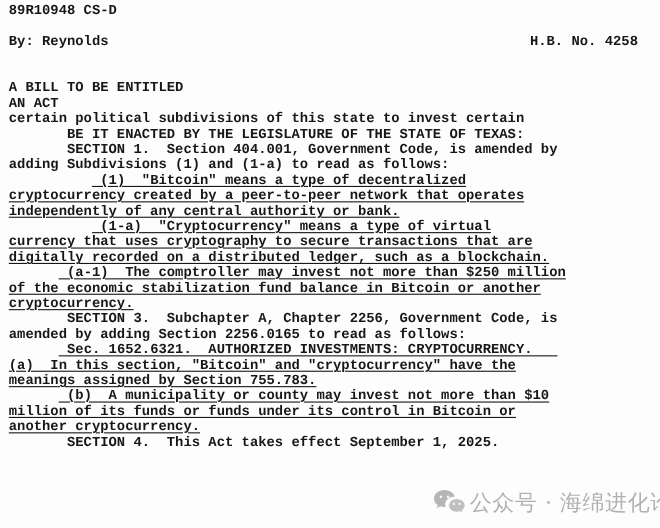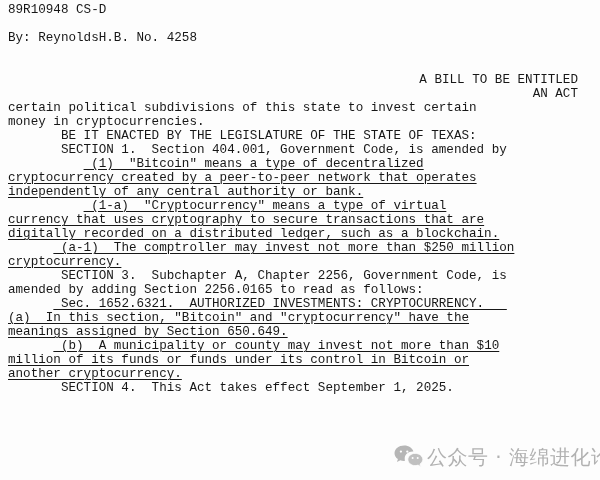--- a/index.html
+++ b/index.html
@@ -19,25 +19,26 @@
   }
   #doc {
     position: absolute;
     top: 3px; left: 8px;
     width: 574px;
   }
   .line {
     height: 14px;
     line-height: 14px;
     white-space: pre;
+    font-weight: bold;
   }
-  .line.center { text-align: right; width: 570px; }
+  .line.center { text-align: left; width: 570px; }
   .line.split {
     display: flex;
-    justify-content: flex-start;
+    justify-content: space-between;
     width: 572px;
   }
   .u {
     text-decoration: underline;
     text-underline-offset: 2px;
     text-decoration-thickness: 1px;
   }
   .watermark {
     position: absolute;
     left: 393px; top: 441px;
@@ -62,36 +63,37 @@
 
   <div id="doc">
       <div class="line"><span>89R10948 CS-D</span></div>
       <div class="line"><span></span></div>
       <div class="line split"><span>By: Reynolds</span><span>H.B. No. 4258</span></div>
       <div class="line"><span></span></div>
       <div class="line"><span></span></div>
       <div class="line center"><span>A BILL TO BE ENTITLED</span></div>
       <div class="line center"><span>AN ACT</span></div>
       <div class="line"><span>certain political subdivisions of this state to invest certain</span></div>
-      <div class="line"><span>money in cryptocurrencies.</span></div>
       <div class="line"><span>       BE IT ENACTED BY THE LEGISLATURE OF THE STATE OF TEXAS:</span></div>
       <div class="line"><span>       SECTION 1.  Section 404.001, Government Code, is amended by</span></div>
+      <div class="line"><span>adding Subdivisions (1) and (1-a) to read as follows:</span></div>
       <div class="line"><span>          </span><span class="u"> (1)  "Bitcoin" means a type of decentralized</span></div>
       <div class="line"><span class="u">cryptocurrency created by a peer-to-peer network that operates</span></div>
       <div class="line"><span class="u">independently of any central authority or bank.</span></div>
       <div class="line"><span>          </span><span class="u"> (1-a)  "Cryptocurrency" means a type of virtual</span></div>
       <div class="line"><span class="u">currency that uses cryptography to secure transactions that are</span></div>
       <div class="line"><span class="u">digitally recorded on a distributed ledger, such as a blockchain.</span></div>
       <div class="line"><span>      </span><span class="u"> (a-1)  The comptroller may invest not more than $250 million</span></div>
+      <div class="line"><span class="u">of the economic stabilization fund balance in Bitcoin or another</span></div>
       <div class="line"><span class="u">cryptocurrency.</span></div>
       <div class="line"><span>       SECTION 3.  Subchapter A, Chapter 2256, Government Code, is</span></div>
       <div class="line"><span>amended by adding Section 2256.0165 to read as follows:</span></div>
       <div class="line"><span>      </span><span class="u"> Sec. 1652.6321.  AUTHORIZED INVESTMENTS: CRYPTOCURRENCY.   </span></div>
       <div class="line"><span class="u">(a)  In this section, "Bitcoin" and "cryptocurrency" have the</span></div>
-      <div class="line"><span class="u">meanings assigned by Section 650.649.</span></div>
+      <div class="line"><span class="u">meanings assigned by Section 755.783.</span></div>
       <div class="line"><span>      </span><span class="u"> (b)  A municipality or county may invest not more than $10</span></div>
       <div class="line"><span class="u">million of its funds or funds under its control in Bitcoin or</span></div>
       <div class="line"><span class="u">another cryptocurrency.</span></div>
       <div class="line"><span>       SECTION 4.  This Act takes effect September 1, 2025.</span></div>
     </div>
 
   <div class="watermark">
     <svg class="wm-icon" width="31" height="27" viewBox="0 0 31 27" xmlns="http://www.w3.org/2000/svg">
       <path d="M11.2 1.5 C5.8 1.5 1.5 4.9 1.5 9.2 c0 2.4 1.3 4.5 3.4 5.9 l-0.9 2.9 3.3-1.7 c1.1 0.4 2.3 0.6 3.6 0.6 0.4 0 0.8 0 1.2-0.1 -0.3-0.7-0.4-1.4-0.4-2.2 0-3.9 3.5-7 7.8-7 0.3 0 0.6 0 0.9 0 C19.6 4.2 15.8 1.5 11.2 1.5 Z" fill="#a0a0a0"></path>
       <circle cx="7.9" cy="7.6" r="1.15" fill="#fdfdfd"></circle>

